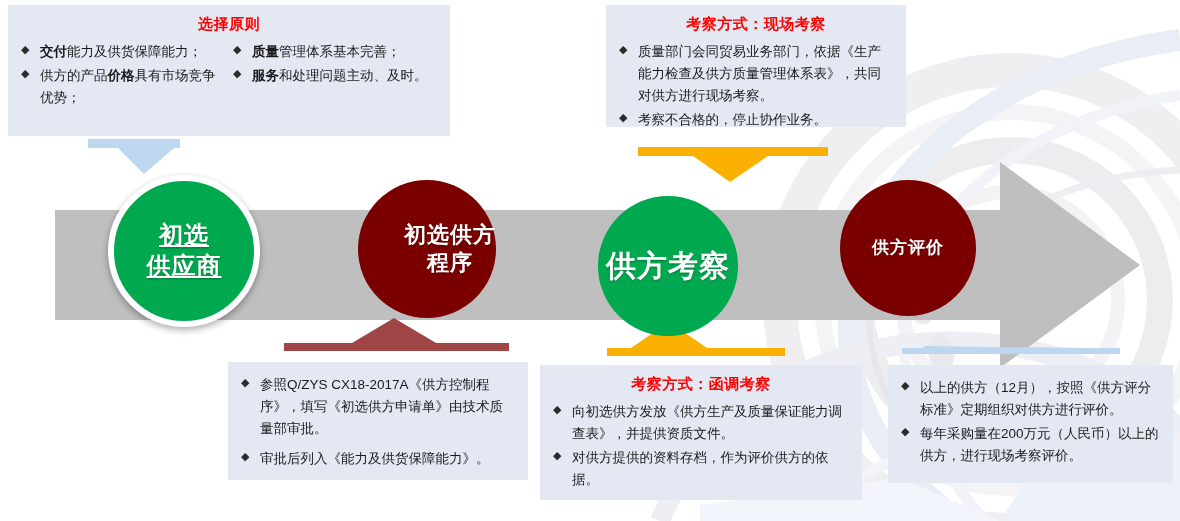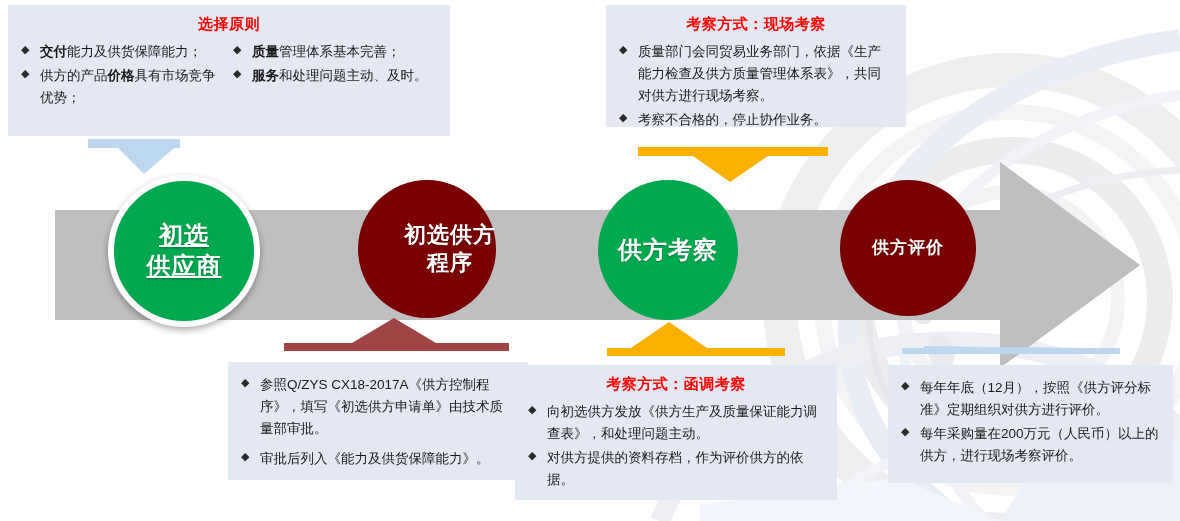--- a/index.html
+++ b/index.html
@@ -131,21 +131,21 @@
     </div>
   </div>
 
   <div class="node dark" style="left:358px;top:180px;width:138px;height:138px;font-size:22px;justify-content:flex-end;">
     <div>
       <div>初选供方</div>
       <div>程序</div>
     </div>
   </div>
 
-  <div class="node green" style="left:598px;top:180px;width:140px;height:140px;font-size:24px;">
+  <div class="node green" style="left:598px;top:196px;width:140px;height:140px;font-size:30px;">
     <div>
       <div>供方考察</div>
     </div>
   </div>
 
   <div class="node dark" style="left:840px;top:180px;width:136px;height:136px;font-size:17px;">
     <div>
       <div>供方评价</div>
     </div>
   </div>
@@ -200,39 +200,39 @@
         <span class="bul">◆</span>
         <span>参照Q/ZYS CX18-2017A《供方控制程序》，填写《初选供方申请单》由技术质量部审批。</span>
       </li>
       <li>
         <span class="bul">◆</span>
         <span>审批后列入《能力及供货保障能力》。</span>
       </li>
     </ul>
   </div>
 
-  <div class="infobox" style="left:515px;top:365px;width:322px;height:135px;">
+  <div class="infobox" style="left:540px;top:365px;width:322px;height:135px;">
     <div class="bx-title">考察方式：函调考察</div>
     <ul class="bullets">
       <li>
         <span class="bul">◆</span>
-        <span>向初选供方发放《供方生产及质量保证能力调查表》，和处理问题主动。</span>
+        <span>向初选供方发放《供方生产及质量保证能力调查表》，并提供资质文件。</span>
       </li>
       <li>
         <span class="bul">◆</span>
         <span>对供方提供的资料存档，作为评价供方的依据。</span>
       </li>
     </ul>
   </div>
 
   <div class="infobox" style="left:888px;top:365px;width:285px;height:118px;padding-top:12px;">
     <ul class="bullets">
       <li>
         <span class="bul">◆</span>
-        <span>每年年底（12月），按照《供方评分标准》定期组织对供方进行评价。</span>
+        <span>以上的供方（12月），按照《供方评分标准》定期组织对供方进行评价。</span>
       </li>
       <li>
         <span class="bul">◆</span>
         <span>每年采购量在200万元（人民币）以上的供方，进行现场考察评价。</span>
       </li>
     </ul>
   </div>
 
 </div>
 

